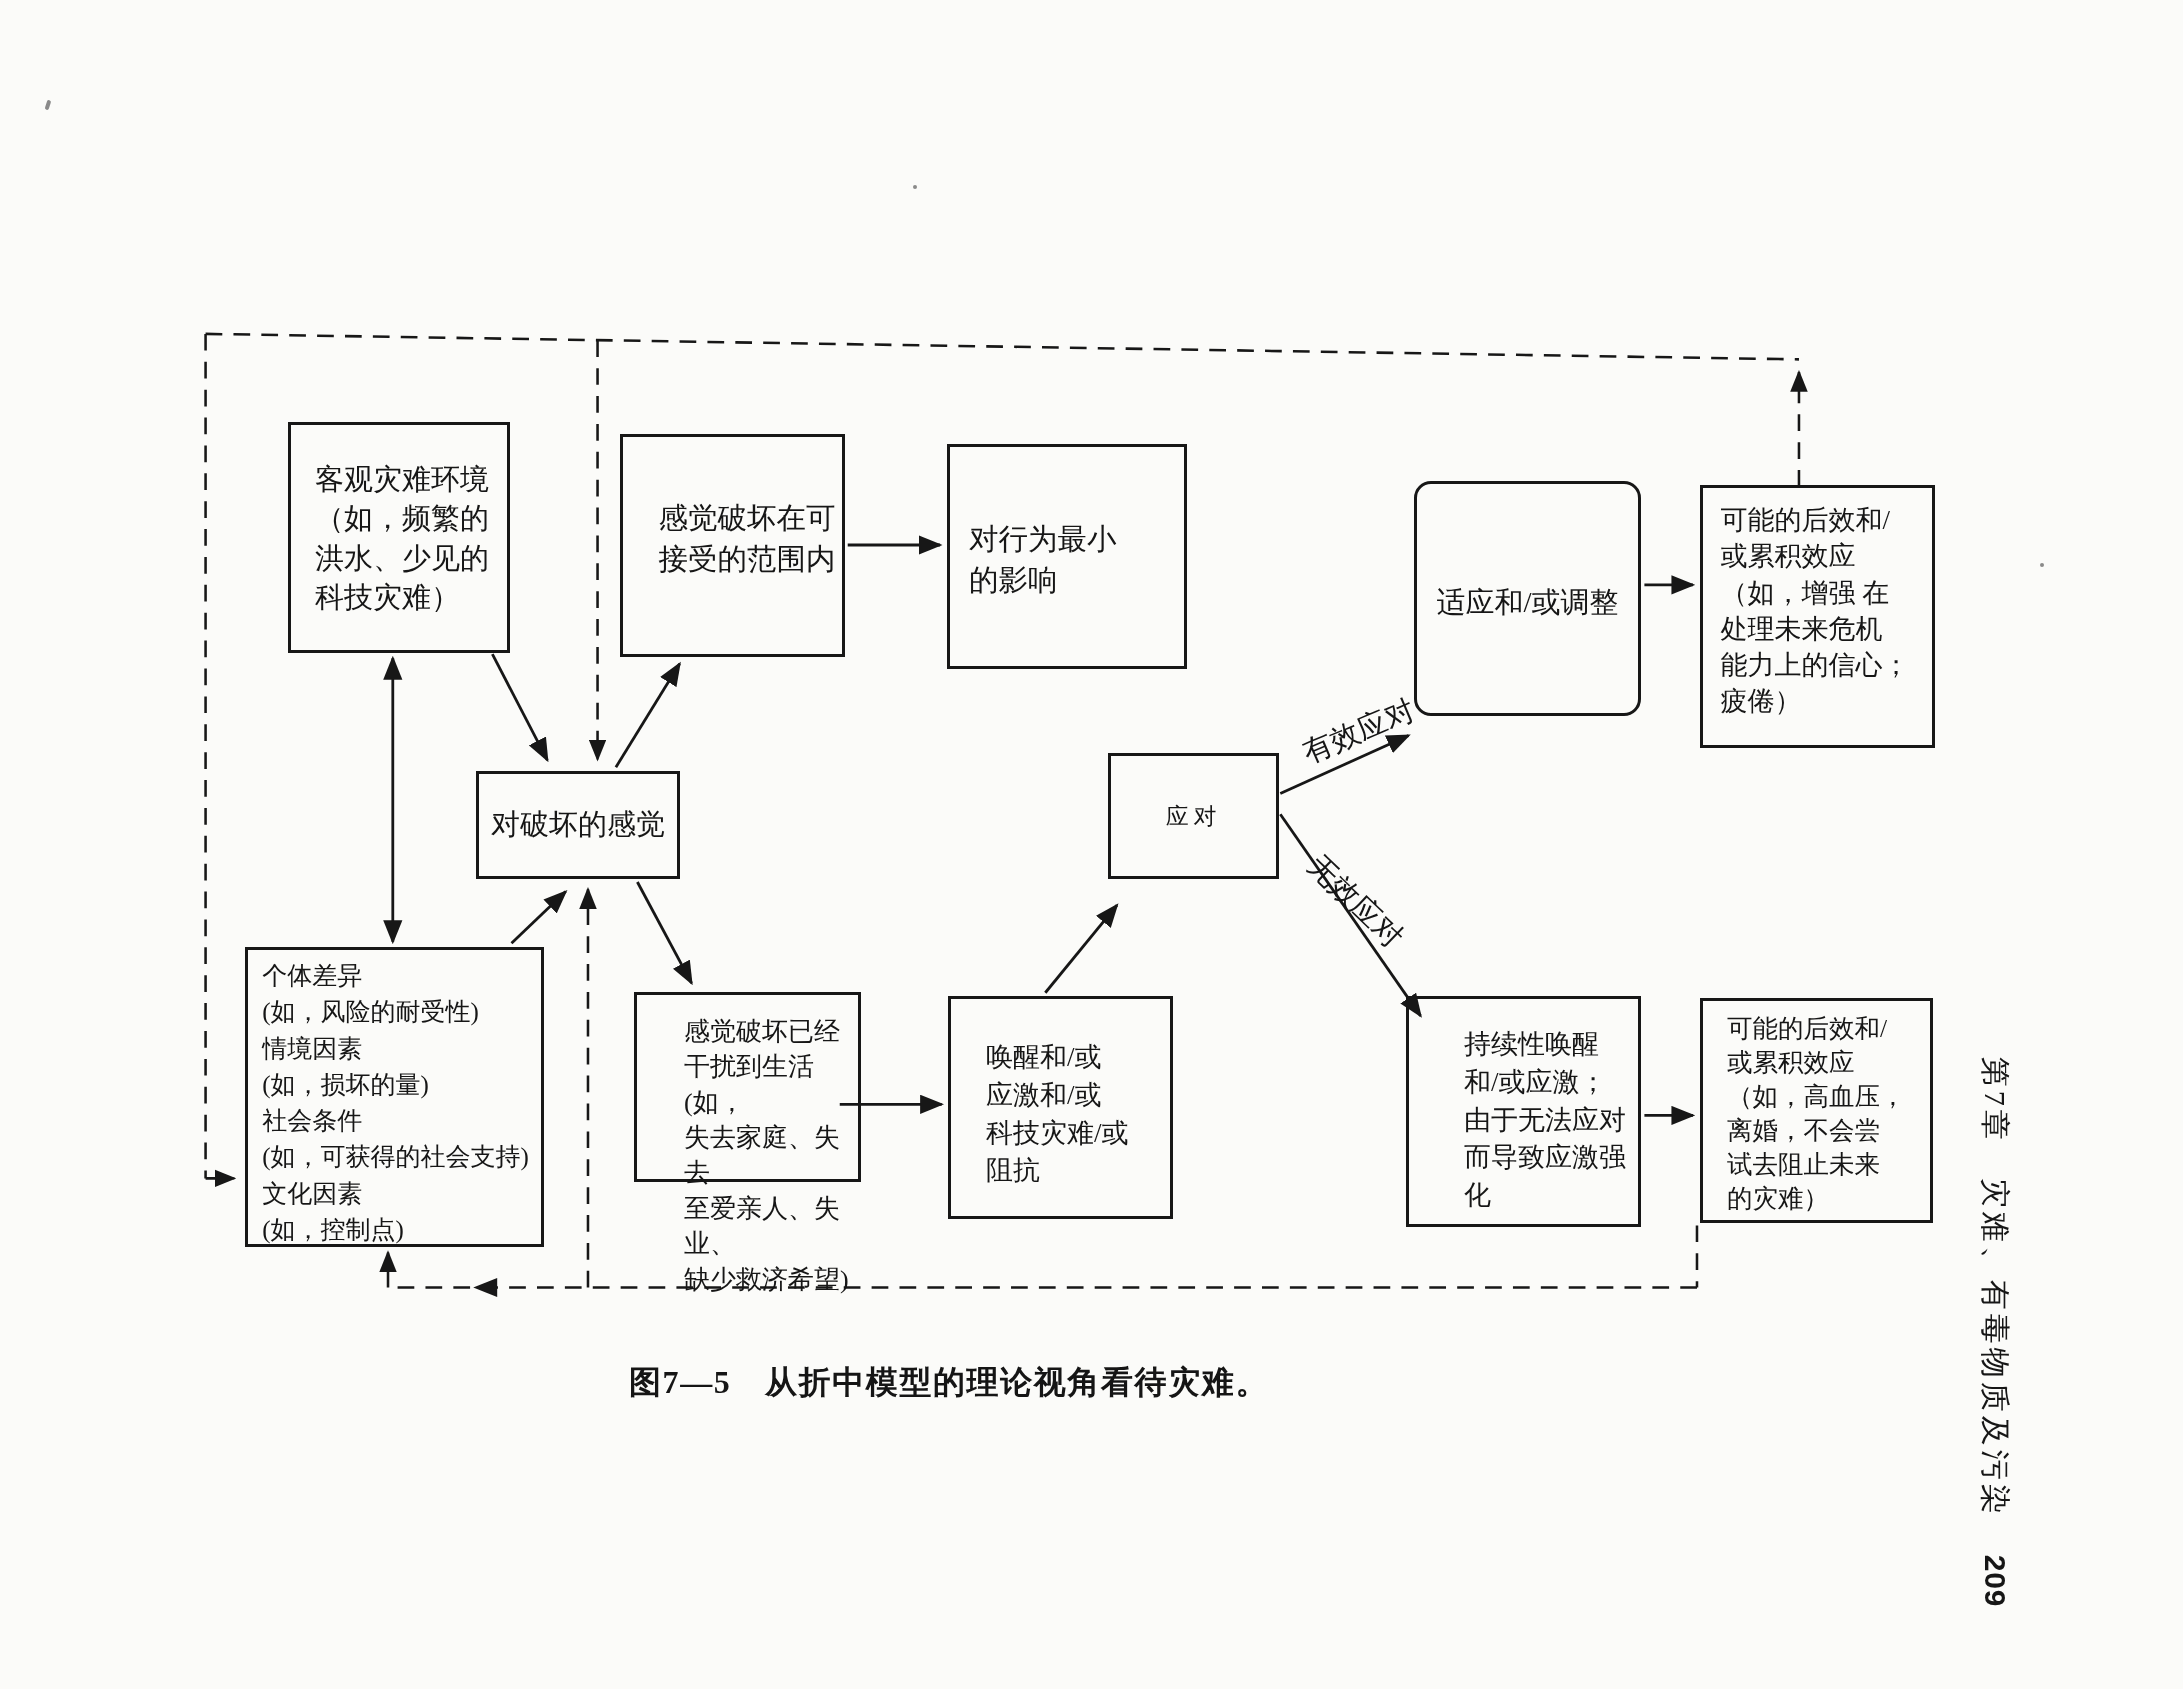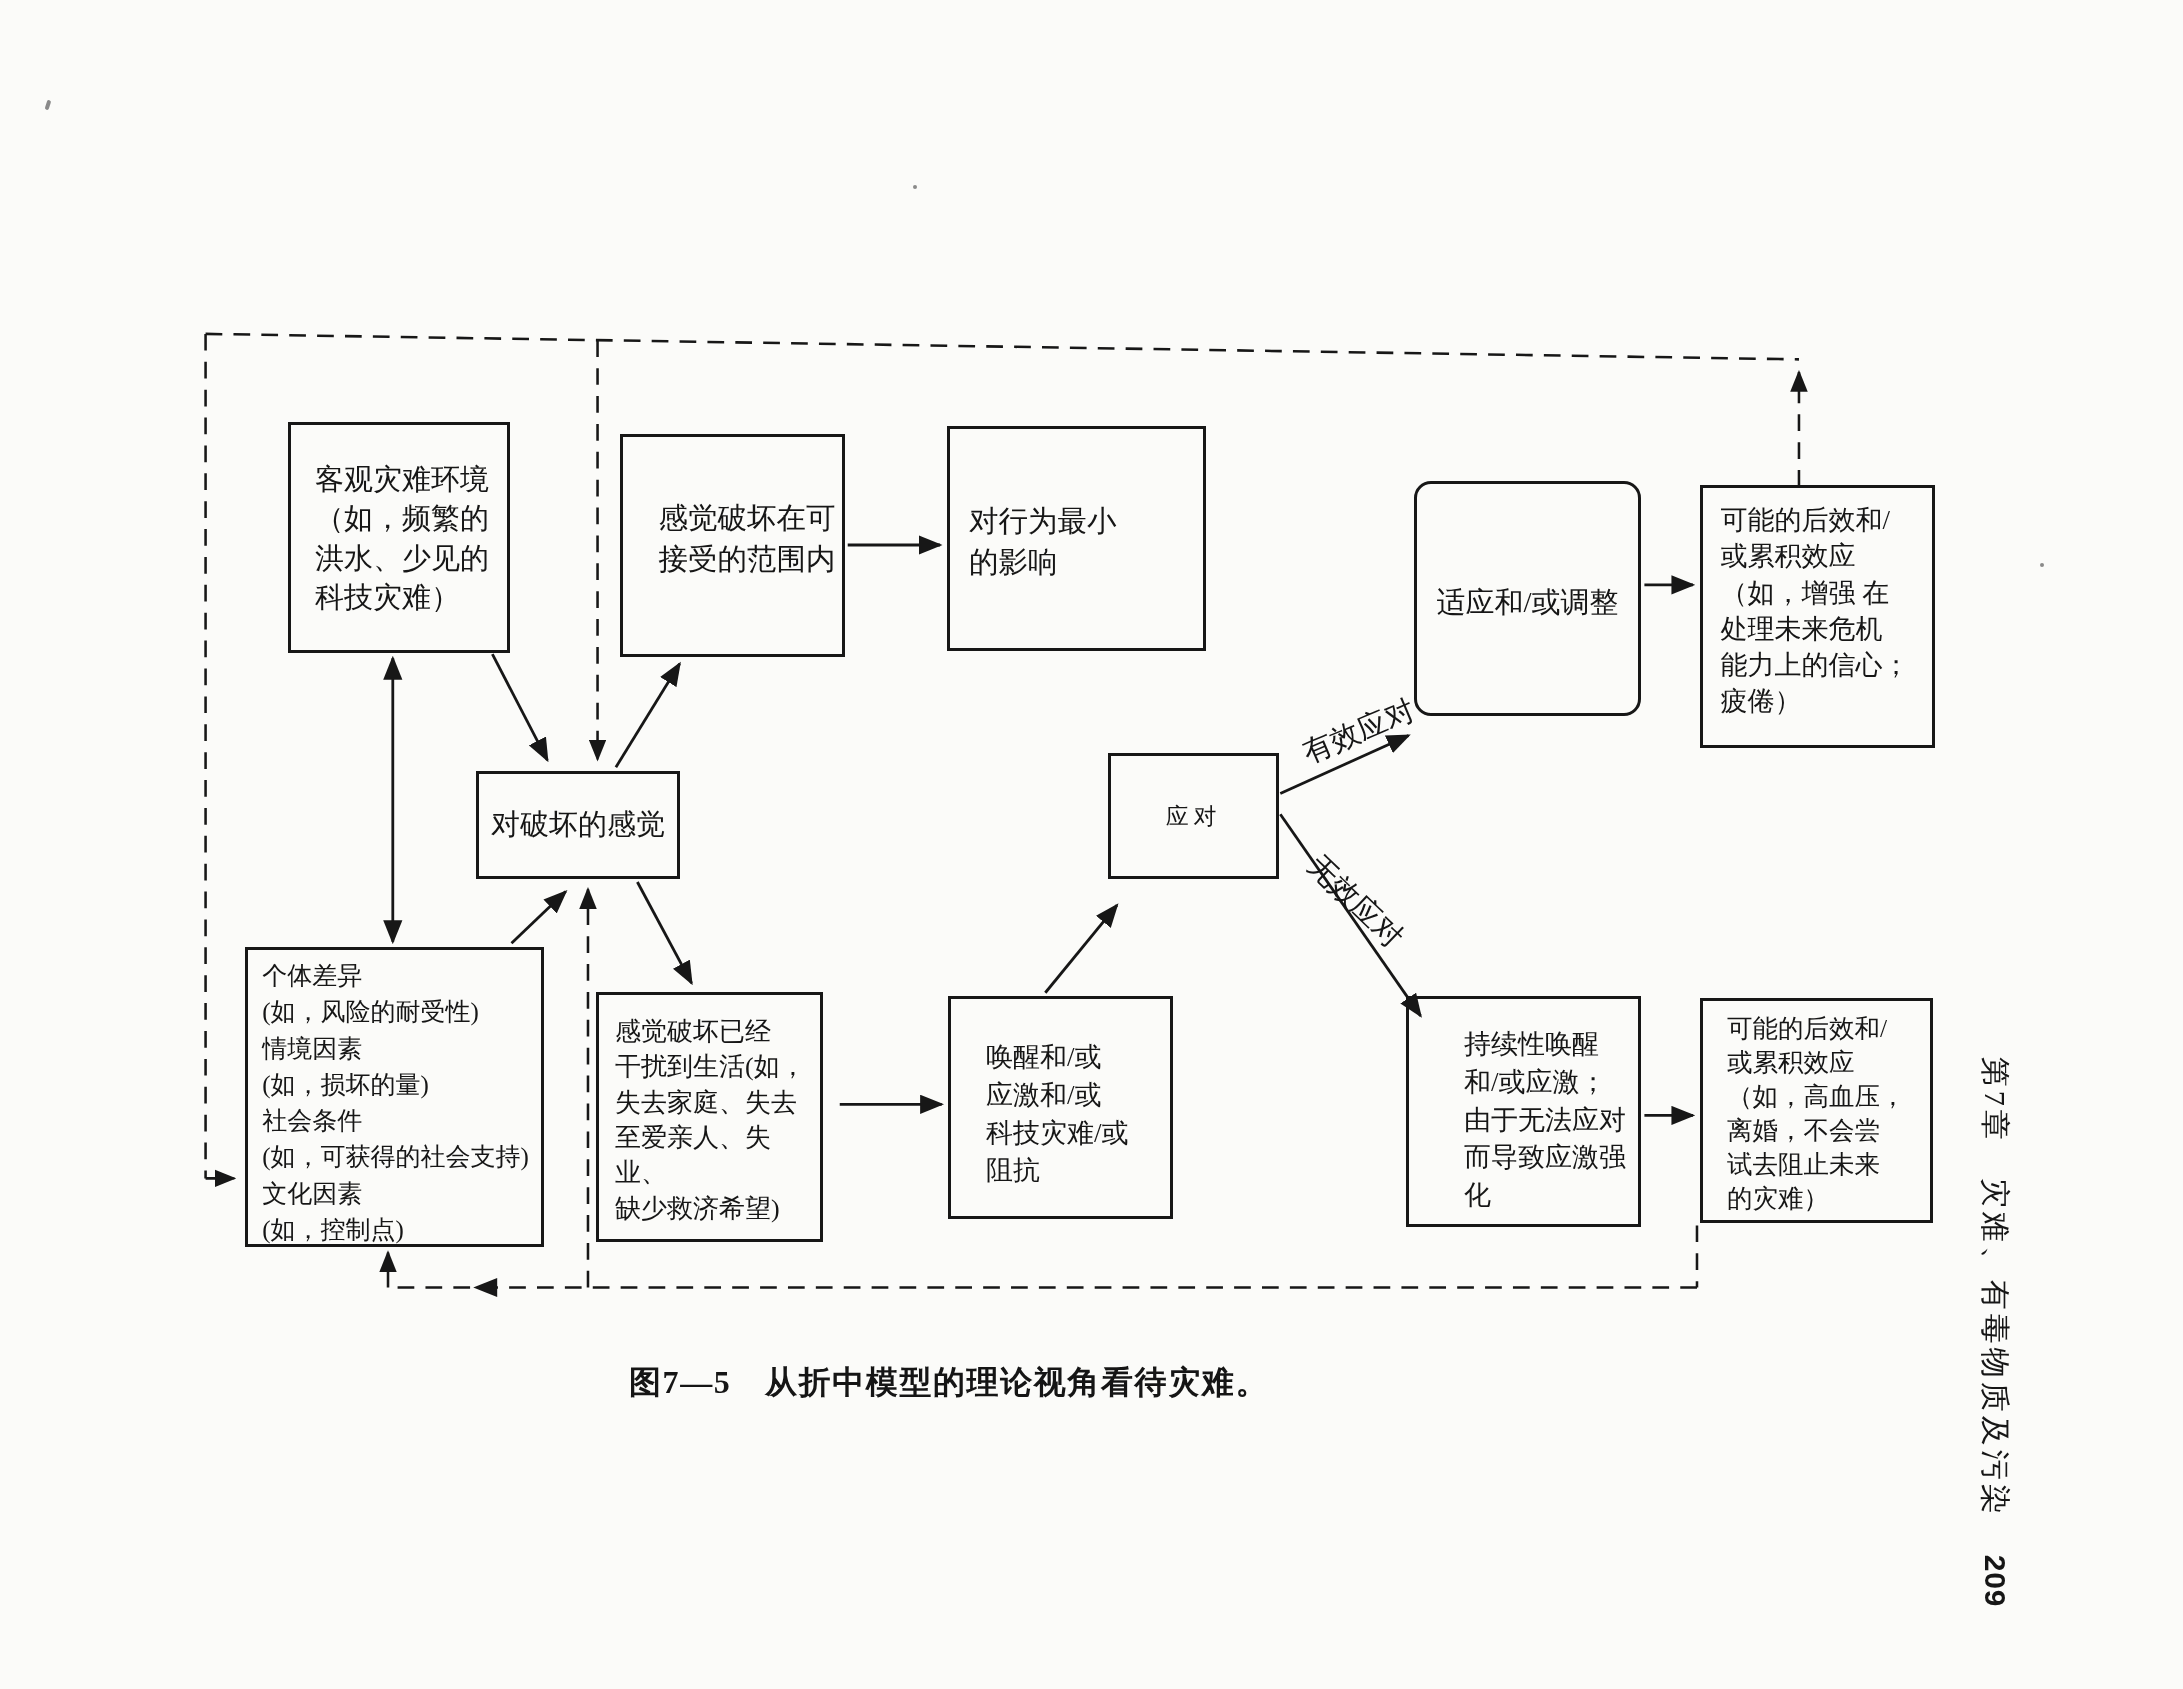--- a/index.html
+++ b/index.html
@@ -21,33 +21,33 @@
   .box-text{
     display:block;
     white-space:pre-line;
     color:#161616;
   }
   
   .b-a{left:288px;top:406px;width:222px;height:231px;}
   .b-a .box-text{font-size:29px;line-height:1.36;padding:35px 6.4px 0 24px;}
   .b-b{left:620px;top:418px;width:225px;height:223px;text-align:right;}
   .b-b .box-text{font-size:29.5px;line-height:1.4;padding:61px 6.4px 0 29px;}
-  .b-c{left:947px;top:410px;width:259px;height:225px;}
+  .b-c{left:947px;top:428px;width:240px;height:225px;}
   .b-c .box-text{font-size:29.5px;line-height:1.4;padding:72px 6.4px 0 19px;}
   .b-d{left:1414px;top:465px;width:227px;height:235px;border-radius:17px;}
   .b-d .box-text{font-size:29px;padding-top:99px;text-align:center;}
   .b-e{left:1700px;top:469px;width:235px;height:263px;}
   .b-e .box-text{font-size:27px;line-height:1.34;padding:14.3px 4.8px 0 17.5px;}
   .b-f{left:476px;top:755px;width:204px;height:108px;display:flex;align-items:center;justify-content:center;}
   .b-f .box-text{font-size:29px;}
   .b-g{left:1108px;top:737px;width:171px;height:126px;display:flex;align-items:center;justify-content:center;}
   .b-g .box-text{font-size:23px;letter-spacing:4.8px;}
   .b-h{left:245px;top:931px;width:299px;height:300px;}
   .b-h .box-text{font-size:25px;line-height:1.45;padding:8px 3.2px 0 14.3px;}
-  .b-i{left:596px;top:976px;width:227px;height:250px;}
+  .b-i{left:634px;top:976px;width:227px;height:190px;padding-left:31px;}
   .b-i .box-text{font-size:26px;line-height:1.36;padding:19px 3.2px 0 16px;}
   .b-j{left:948px;top:980px;width:225px;height:223px;}
   .b-j .box-text{font-size:27px;line-height:1.4;padding:40px 3.2px 0 35px;}
   .b-k{left:1406px;top:980px;width:235px;height:231px;padding-left:28px;}
   .b-k .box-text{font-size:27px;line-height:1.4;padding:27px 3.2px 0 27px;}
   .b-l{left:1700px;top:982px;width:233px;height:225px;}
   .b-l .box-text{font-size:25.5px;line-height:1.33;padding:11px 3.2px 0 24px;}
 
   .edge-label{
     position:absolute;

